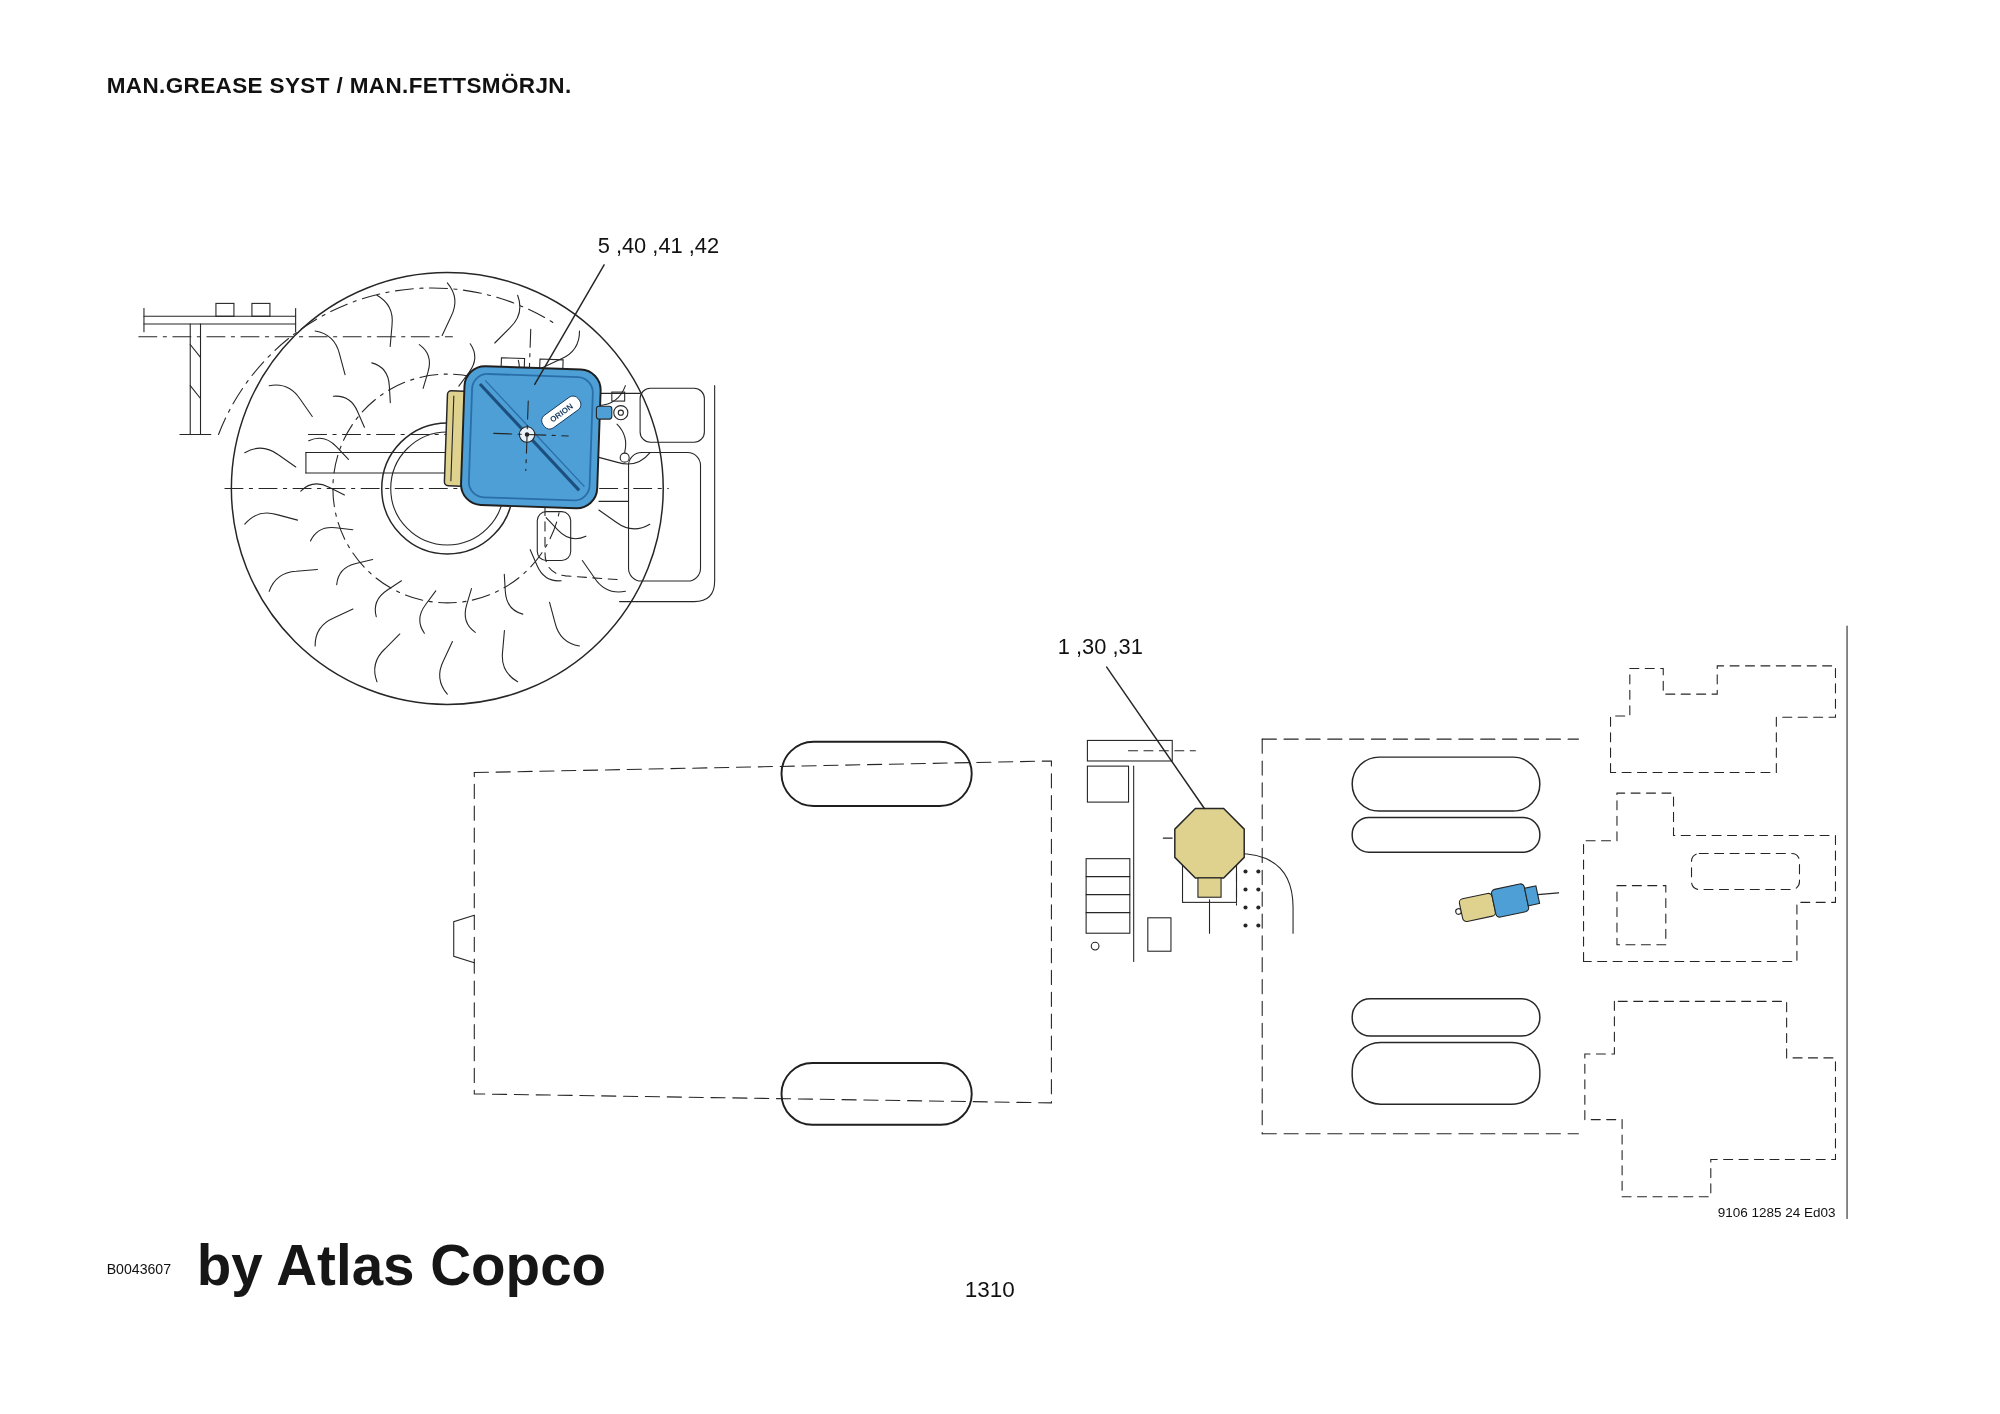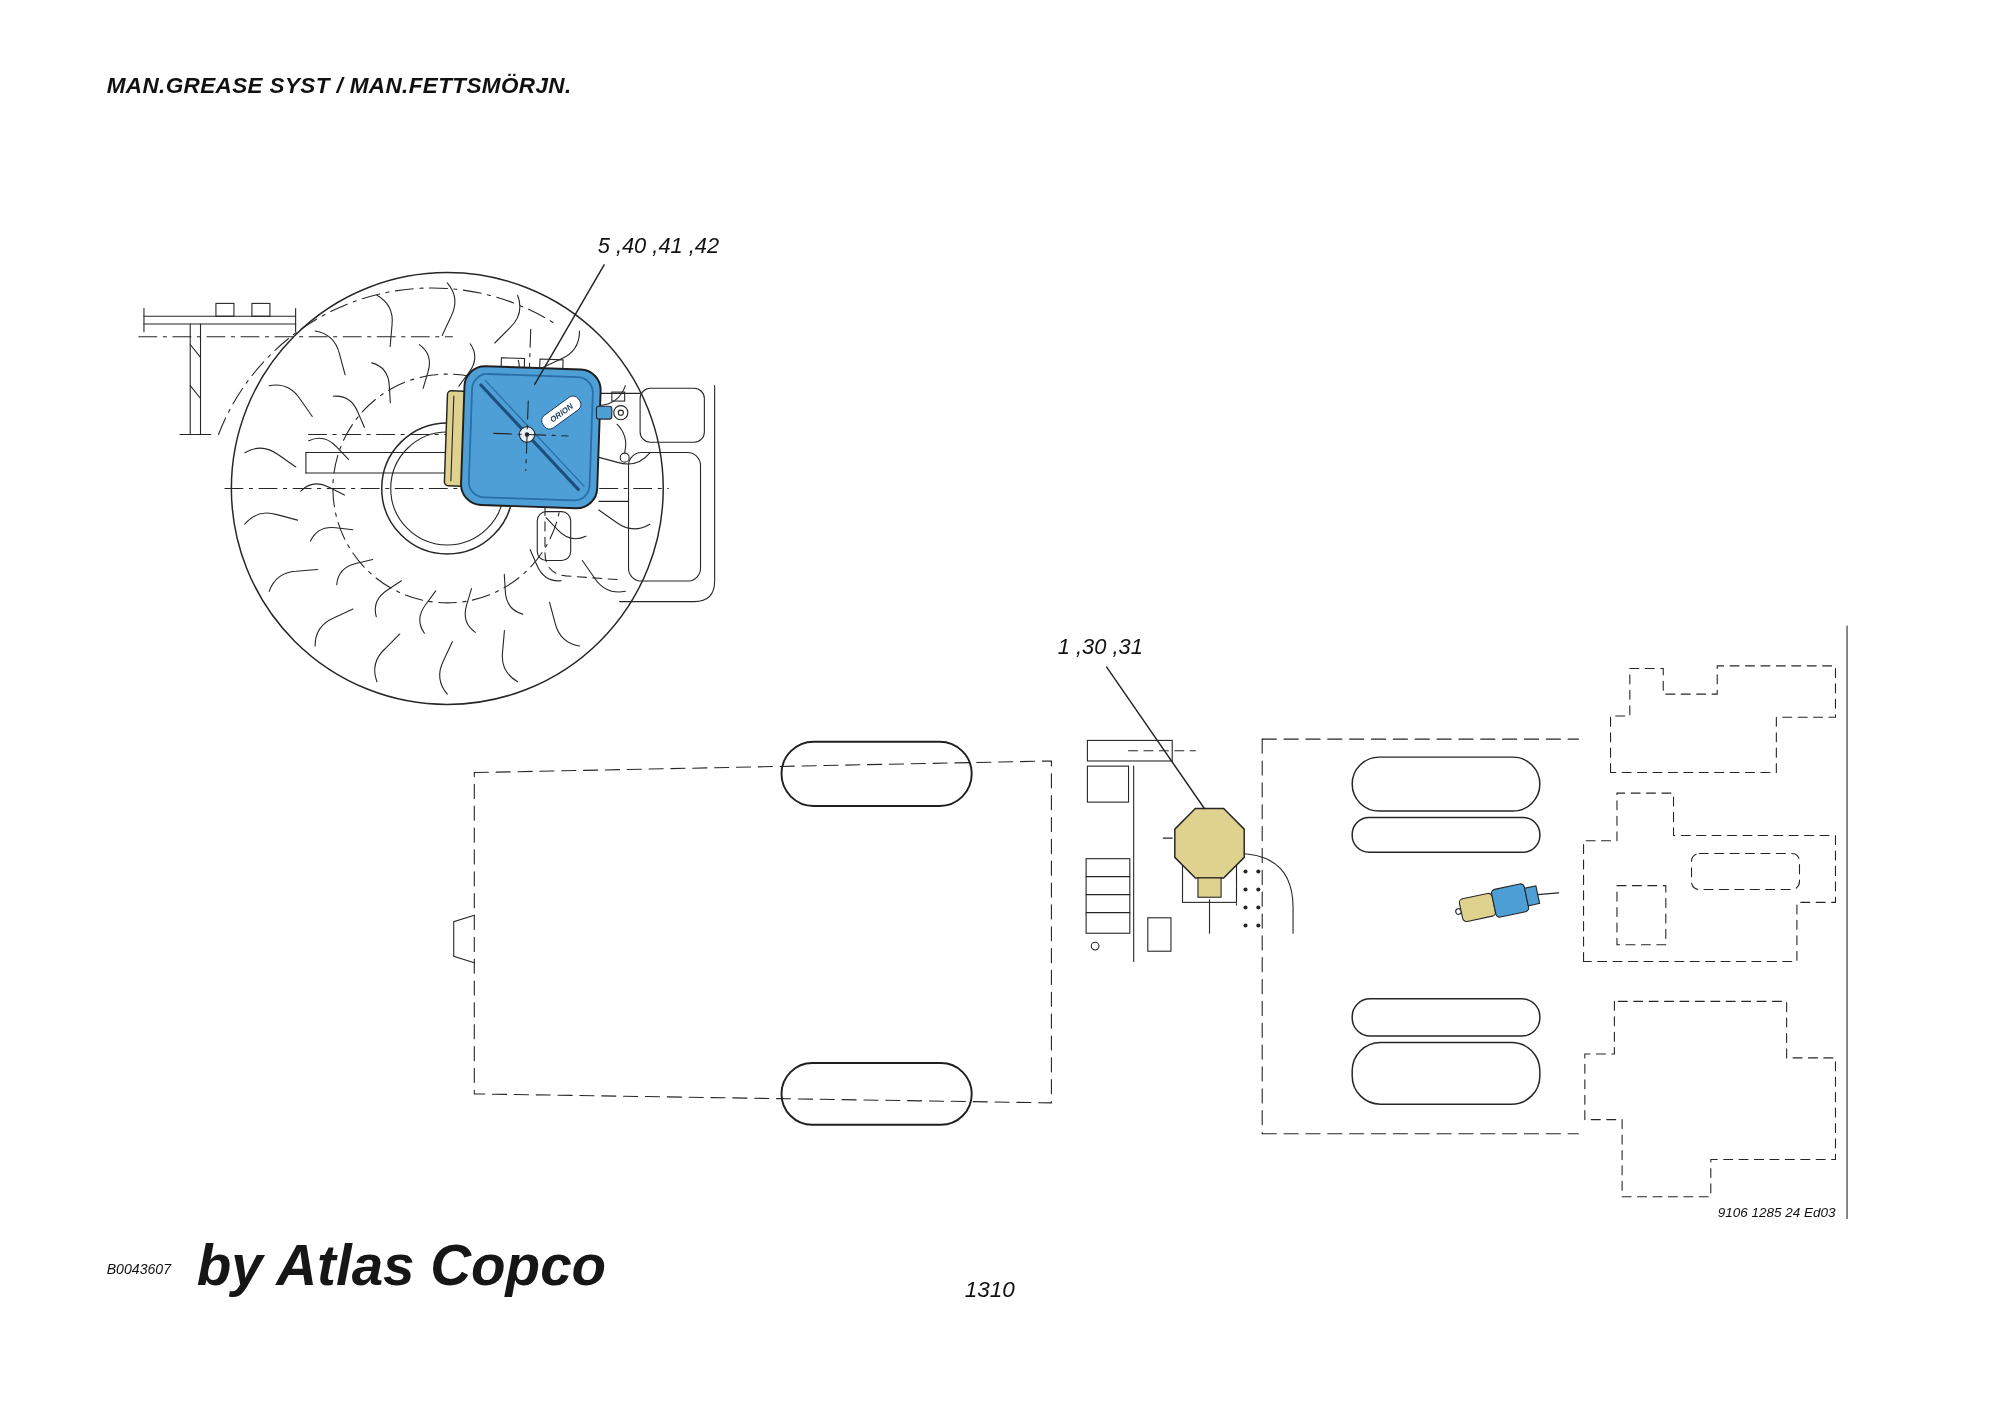--- a/index.html
+++ b/index.html
@@ -3,21 +3,20 @@
 <meta charset="utf-8">
 <style>
   html, body { margin: 0; padding: 0; background: #ffffff; }
   .page {
     position: relative;
     width: 2000px;
     height: 1414px;
     background: #ffffff;
     overflow: hidden;
     font-family: "Liberation Sans", sans-serif;
-    font-style: italic;
   }
   svg.sheet { display: block; width: 2000px; height: 1414px; }
 
   
   .ln   { stroke: #262626; stroke-width: 1.15; fill: none; stroke-linecap: round; }
   .ln2  { stroke: #1f1f1f; stroke-width: 1.5;  fill: none; }
   .fine { stroke-width: 0.85; }
   .dash    { stroke-dasharray: 11 6; }
   .dash2   { stroke-dasharray: 7 5; }
   .dashdot { stroke-dasharray: 14 5 2.5 5; }

